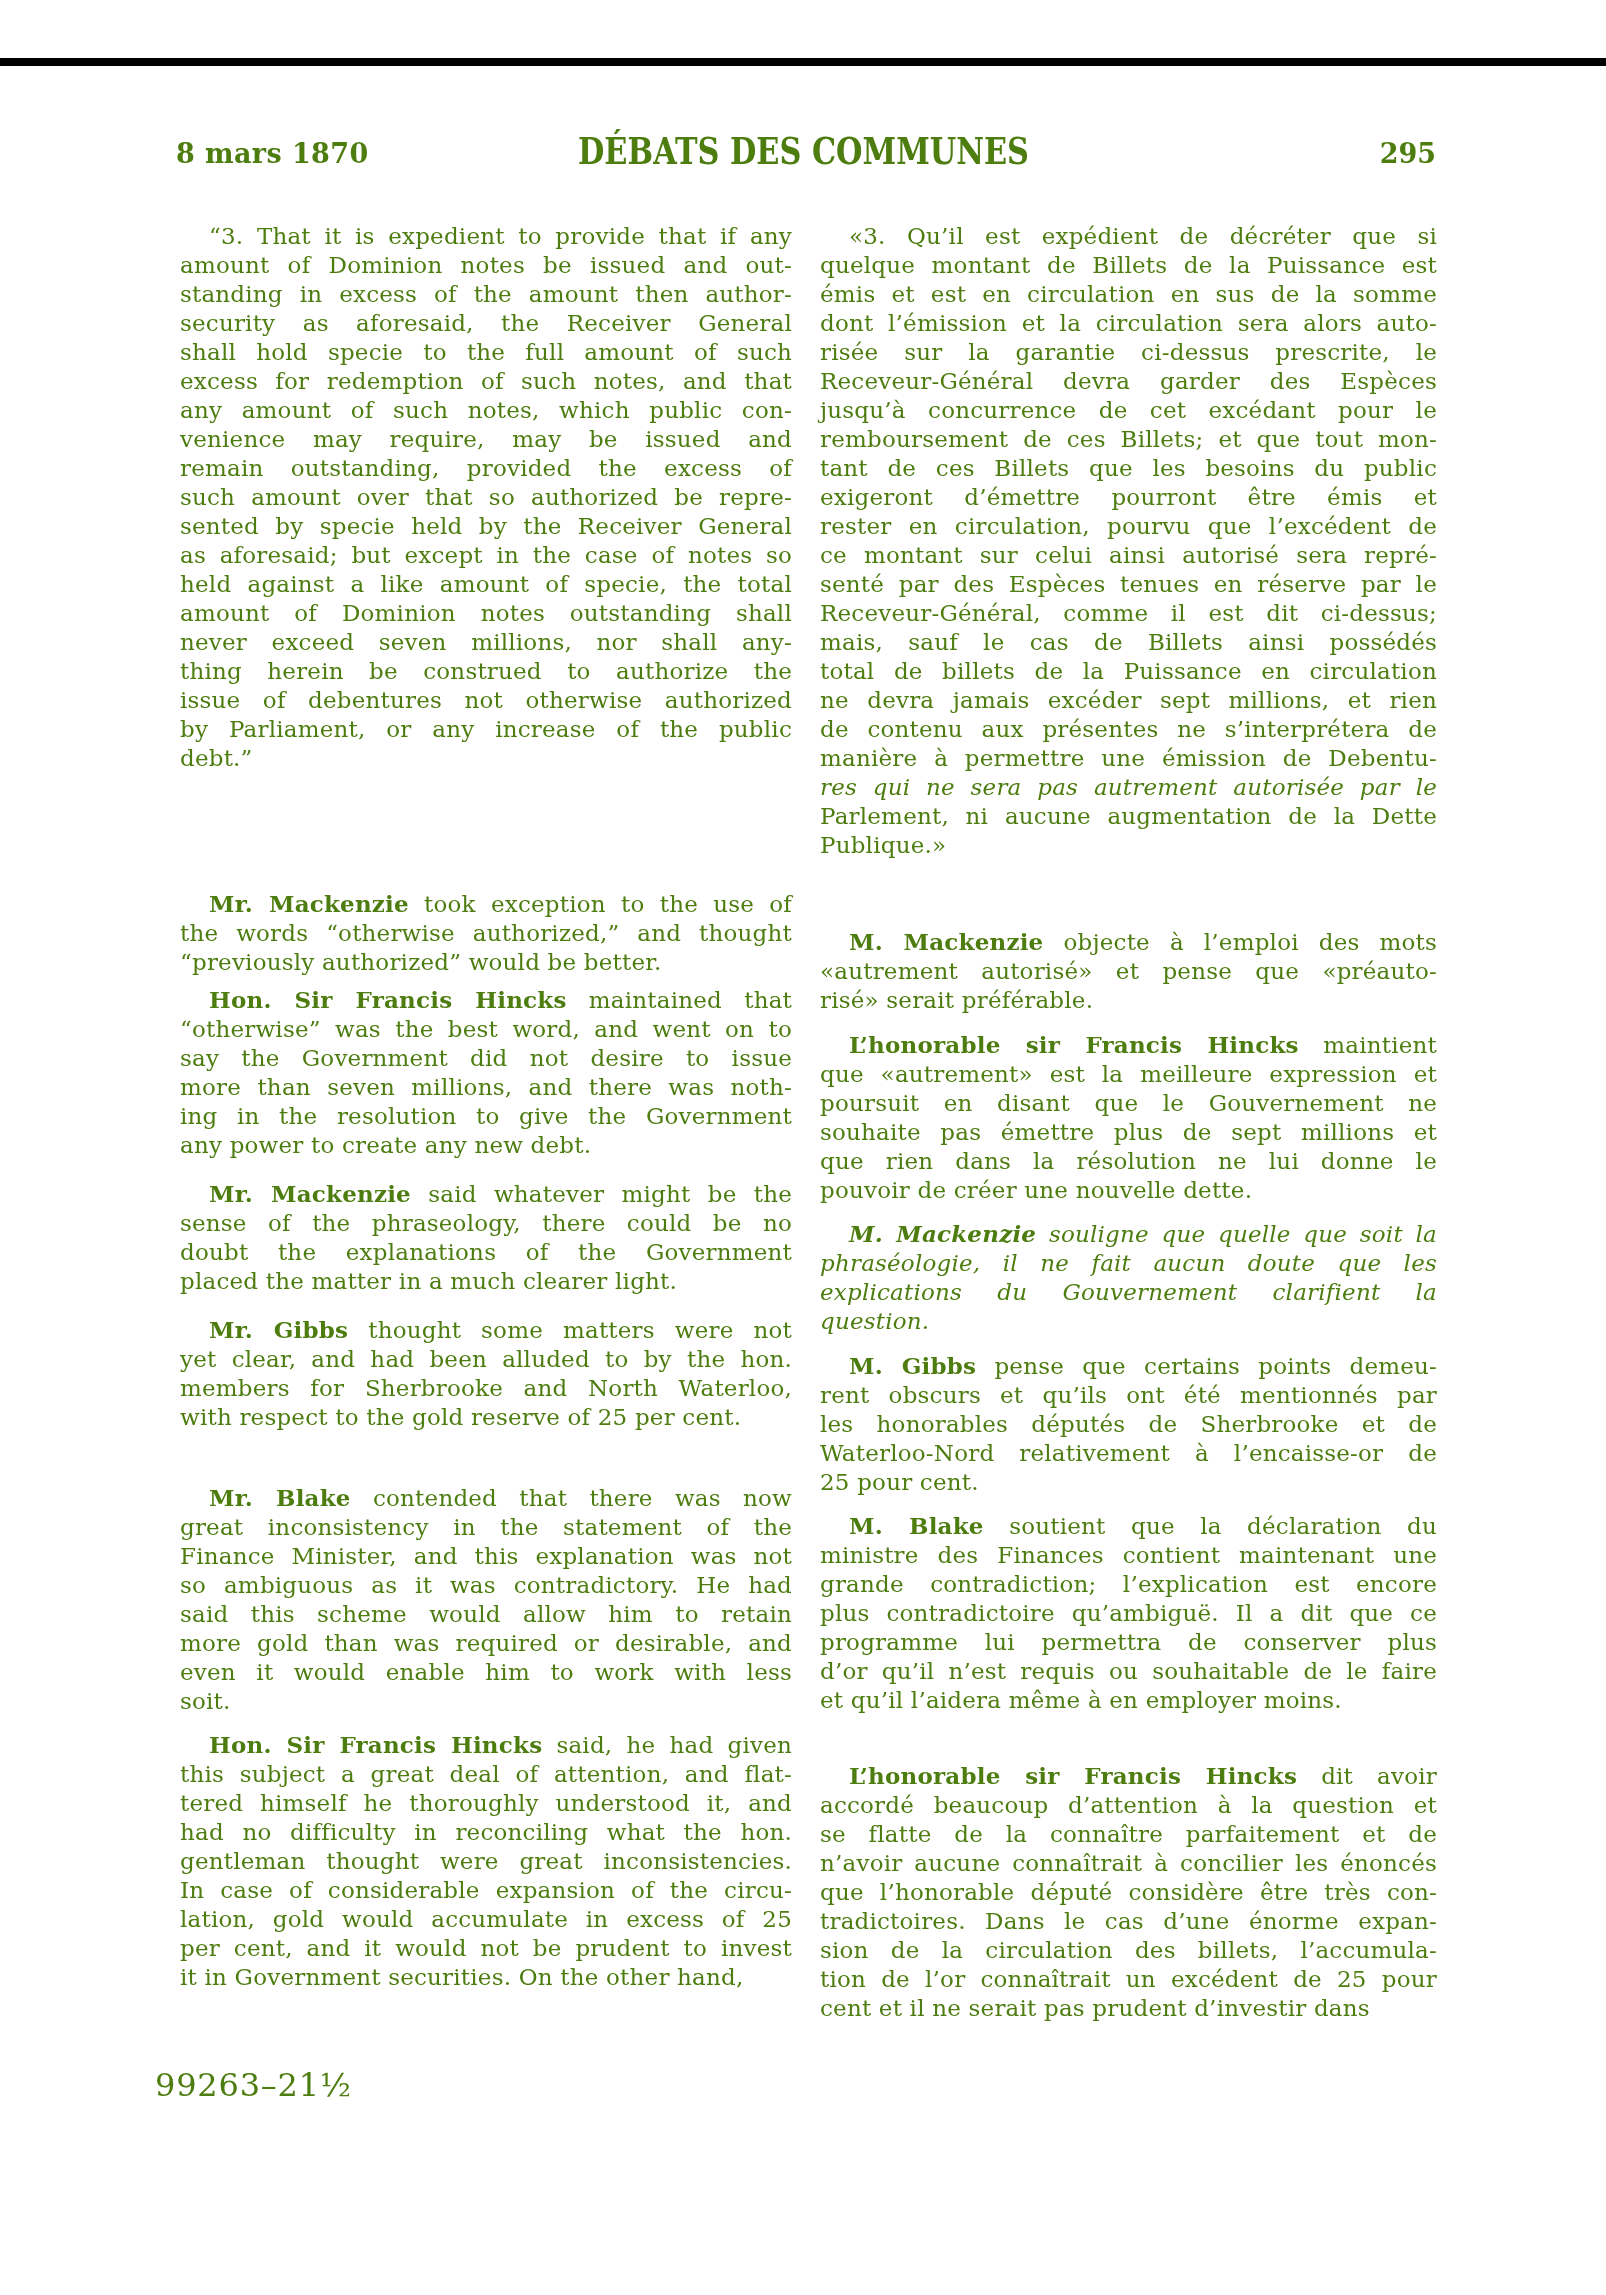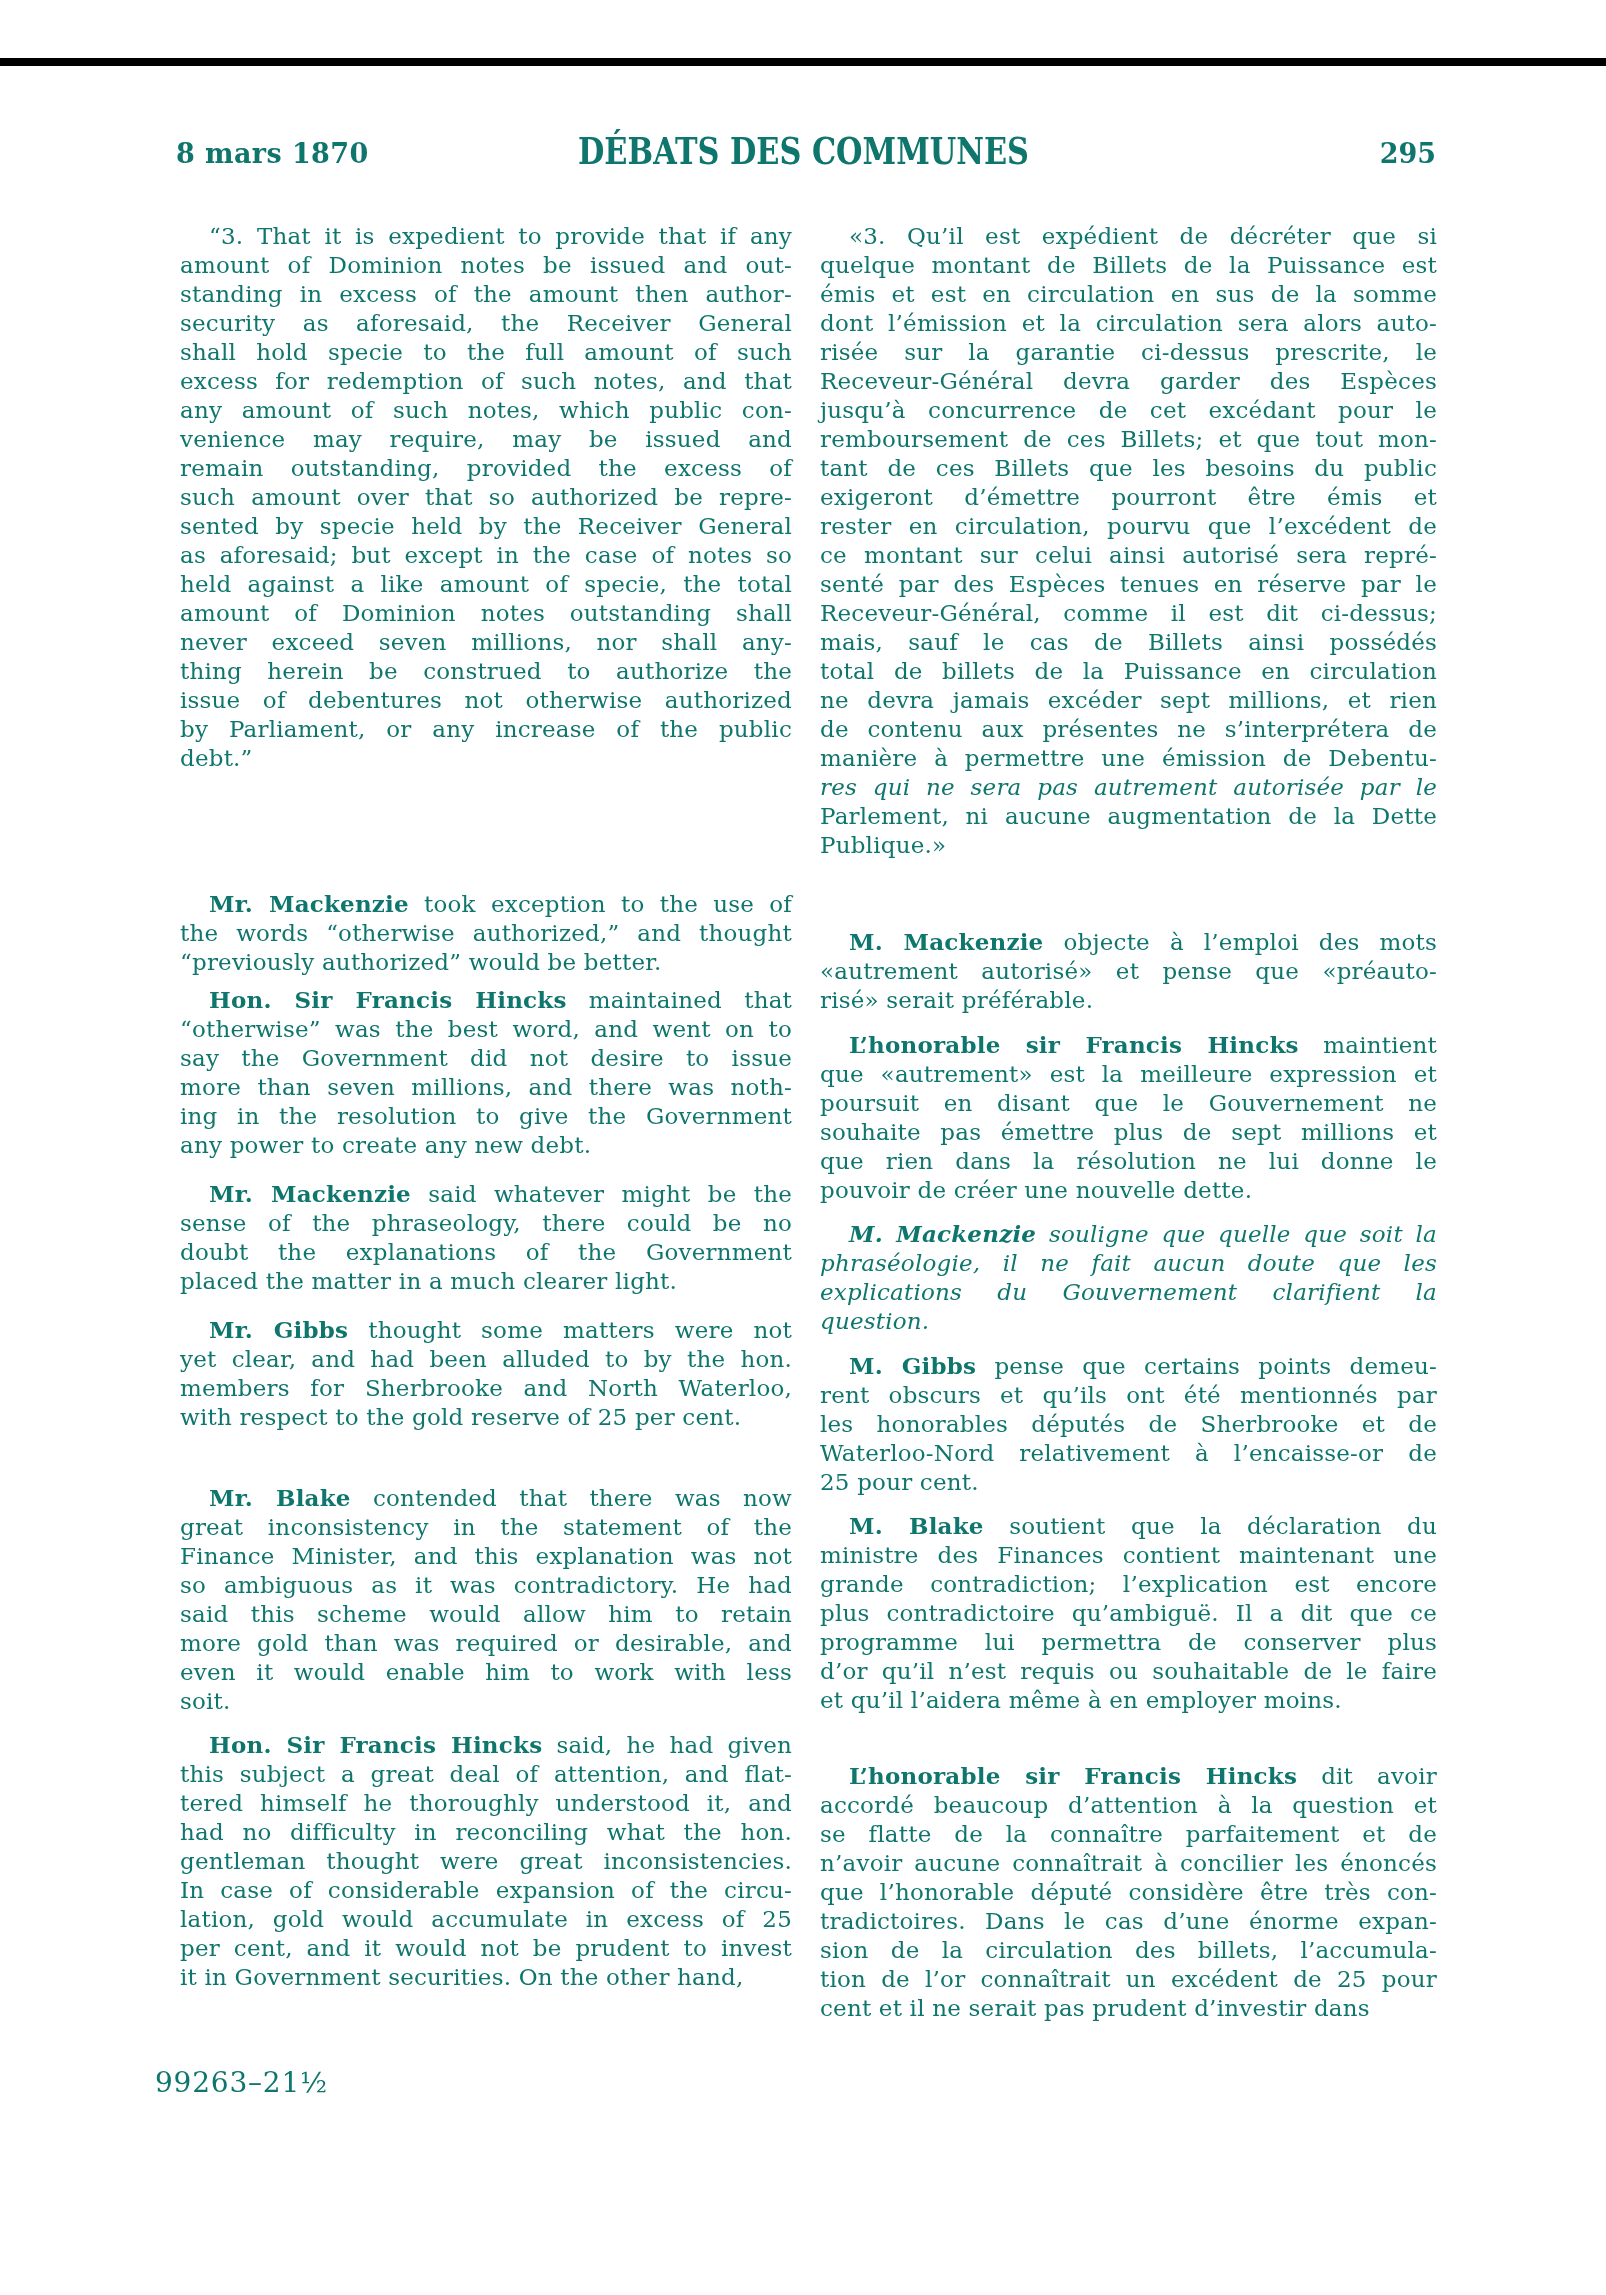--- a/index.html
+++ b/index.html
@@ -1,21 +1,21 @@
 <!DOCTYPE html>
 <html style="font-size:12.2px"><head>
 <meta charset="utf-8">
 <style>
   html, body { margin: 0; padding: 0; background: #e8e8e8; }
   .page {
     position: relative;
     width: 1607px;
     height: 2295px;
     background: #ffffff;
-    color: #0f766e;
+    color: #4d7c0f;
     font-family: "DejaVu Serif", serif;
     overflow: hidden;
   }
   .scan-line {
     position: absolute;
     left: 0; right: 0;
     top: 58px; height: 7.7px;
     background: #000;
   }
   .header-date {
@@ -54,21 +54,21 @@
     text-align: justify;
     text-align-last: justify;
     white-space: nowrap;
     overflow: visible;
   }
   .line.last { text-align-last: left; }
   .line.first { text-indent: 29px; }
   .footer-code {
     position: absolute;
     left: 155px; top: 2066px;
-    font-size: 28px;
+    font-size: 32px;
     letter-spacing: 0.8px;
     white-space: nowrap;
   }
 </style>
 </head>
 <body>
 
 <div class="page">
   <div class="scan-line"></div>
 

